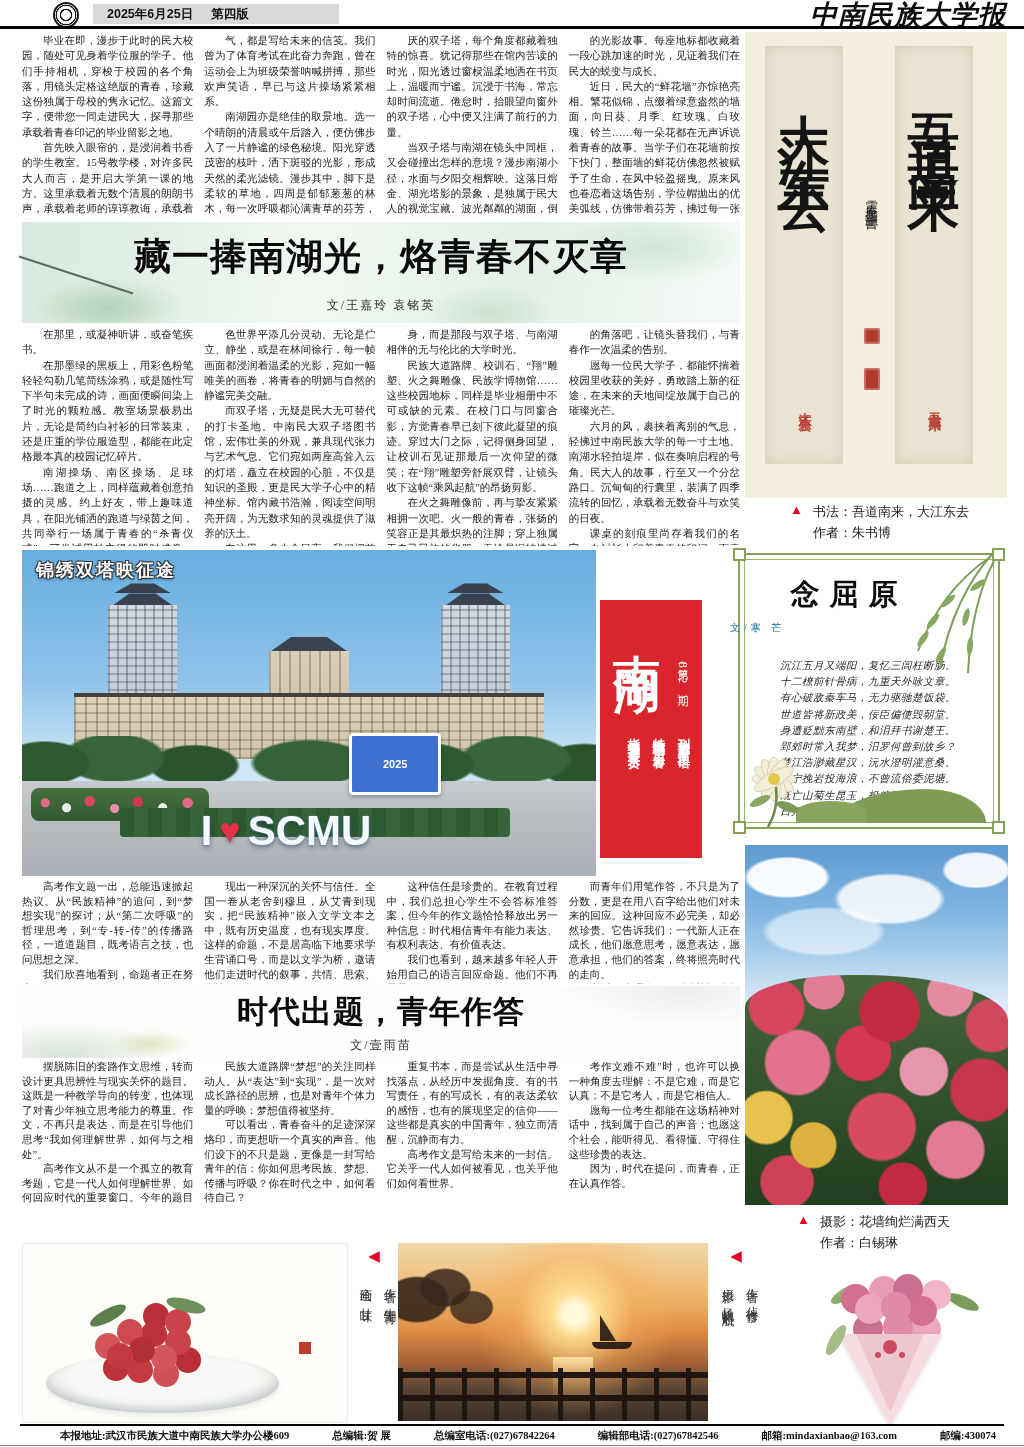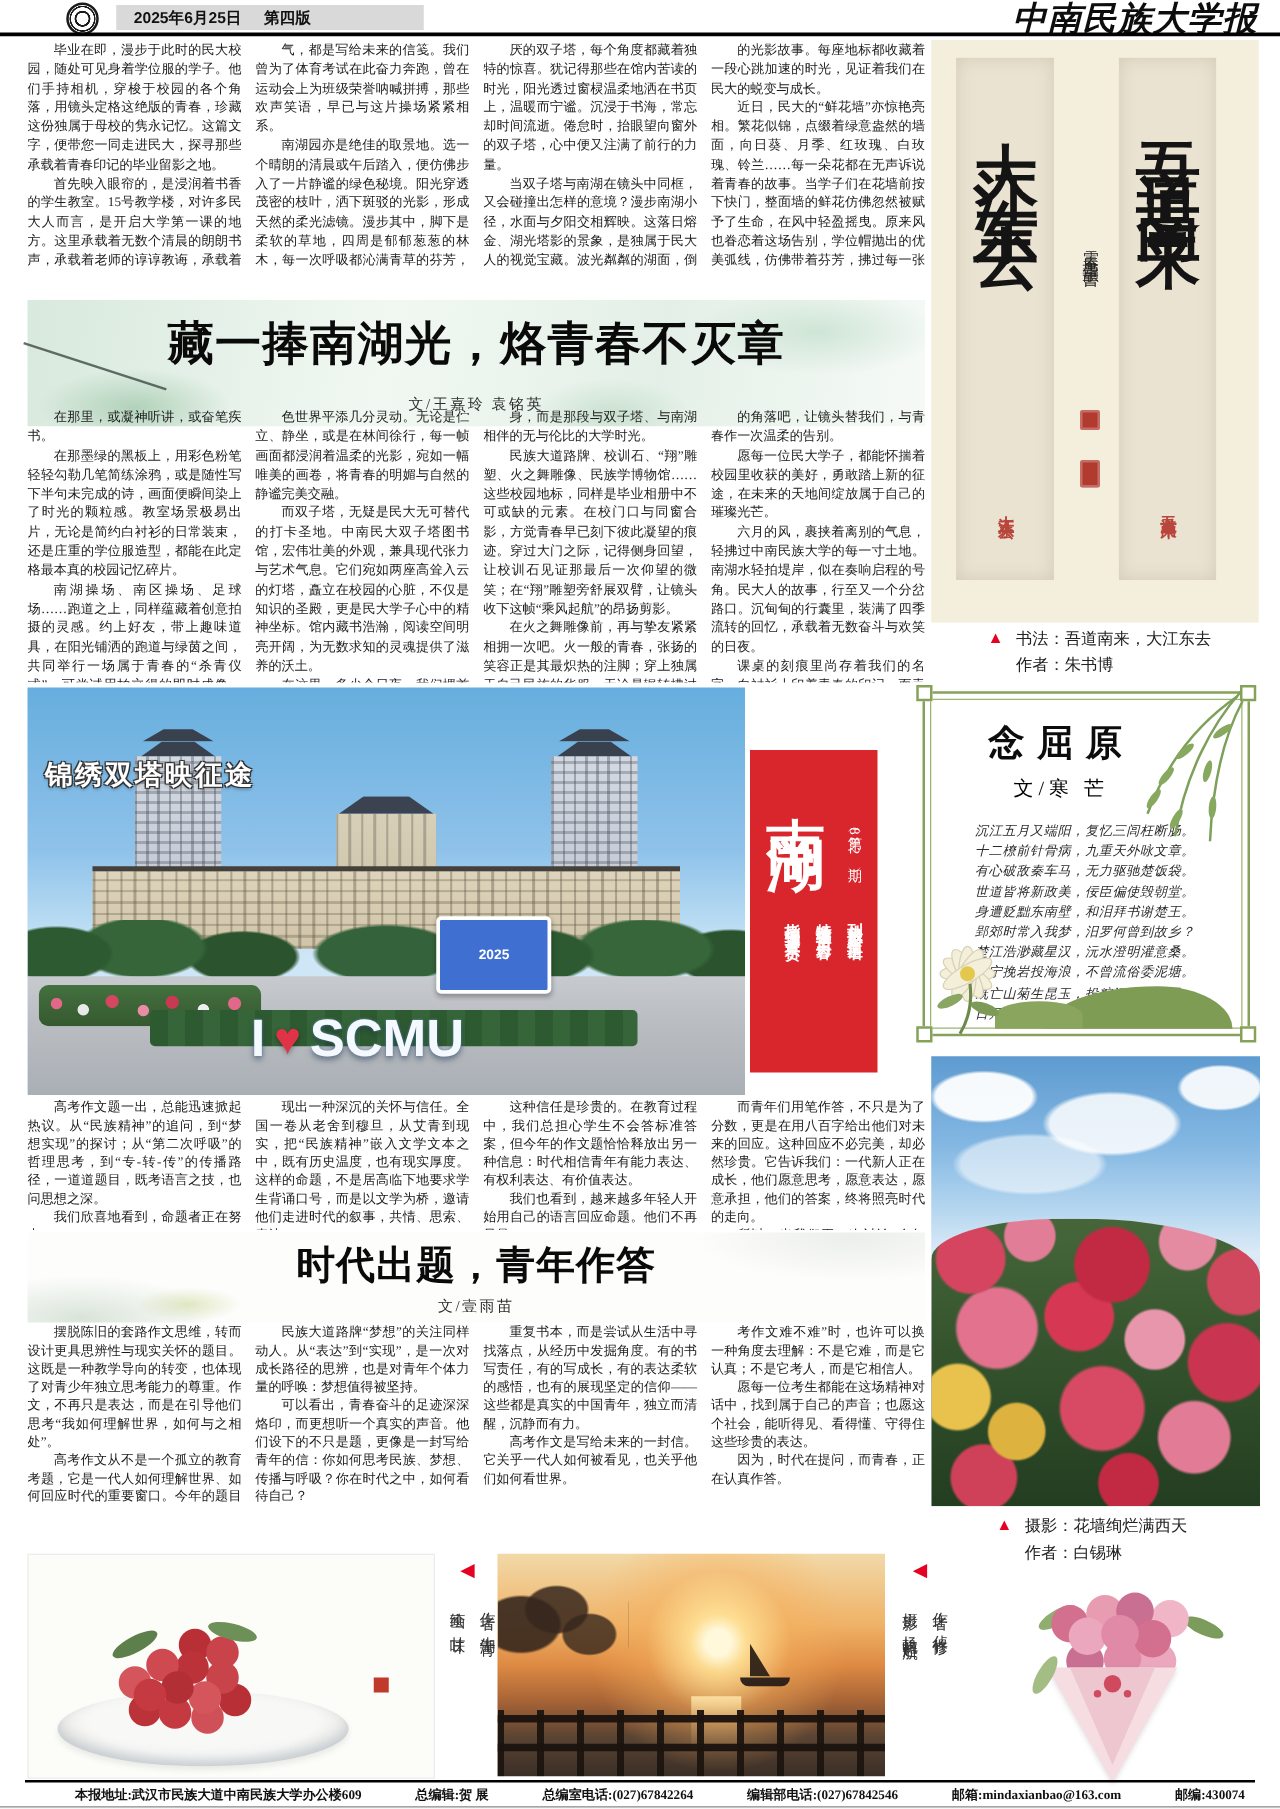--- a/index.html
+++ b/index.html
@@ -18,42 +18,42 @@
   .cols{position:absolute;display:flex;gap:11px;}
   .col{flex:1;overflow:hidden;text-align:justify;}
   .para{margin:0;text-indent:2em;font-size:10.5px;line-height:15.3px;color:#1b1b1b;}
   .art-top{left:22px;top:33px;width:718px;height:185px;}
   .art-1b{left:22px;top:327px;width:718px;height:219px;}
   .art-2t{left:22px;top:880px;width:718px;height:104px;}
   .art-2b{left:22px;top:1060px;width:718px;height:144px;}
   .art-2t .para,.art-2b .para{line-height:14.6px;}
   
   .hl{position:absolute;left:22px;width:718px;display:flex;flex-direction:column;align-items:center;justify-content:center;}
-  .hl1{top:240px;height:101px;
+  .hl1{top:222px;height:101px;
     background:
       radial-gradient(110px 44px at 12% 85%, rgba(120,175,135,.45), transparent 70%),
       radial-gradient(140px 50px at 88% 25%, rgba(190,220,200,.65), transparent 70%),
       radial-gradient(90px 40px at 65% 90%, rgba(150,195,165,.35), transparent 70%),
       linear-gradient(100deg,#d8e9dd,#f1f8f2 40%,#e4f0e7 70%,#f6faf7);}
   .hl1 .twig{position:absolute;left:-6px;top:52px;width:120px;height:2px;background:#3f4a42;
     transform:rotate(18deg);opacity:.8;}
   .hl-title{font-family:"Liberation Sans",sans-serif;font-weight:900;font-size:37px;color:#0a0a0a;letter-spacing:1px;}
   .hl-byline{margin-top:15px;font-size:12px;color:#2e2e2e;letter-spacing:2px;}
   .hl2{top:986px;height:72px;background:
       radial-gradient(150px 48px at 6% 95%, rgba(150,180,150,.35), transparent 70%),
       radial-gradient(60px 20px at 18% 80%, rgba(205,215,150,.55), transparent 70%),
       radial-gradient(180px 50px at 92% 5%, rgba(190,200,190,.28), transparent 70%),#fdfdfc;}
   .hl2 .hl-title{font-size:31px;}
   .hl2 .hl-byline{margin-top:4px;}
   
   .photo1{position:absolute;left:22px;top:550px;width:574px;height:326px;overflow:hidden;
     background:linear-gradient(180deg,#66aede 0%,#8fc2ea 40%,#b9dcf3 58%,#cfe6f6 66%);}
   .ph-label{position:absolute;left:14px;top:8px;font-family:Liberation Serif, serif;font-weight:900;
-    font-size:22px;color:#fff;letter-spacing:2px;
-    text-shadow:-1px -1px 0 #333,1px -1px 0 #333,-1px 1px 0 #333,1px 1px 0 #333,0 2px 3px rgba(0,0,0,.4);margin-top:47px;}
+    font-size:18px;color:#fff;letter-spacing:2px;
+    text-shadow:-1px -1px 0 #333,1px -1px 0 #333,-1px 1px 0 #333,1px 1px 0 #333,0 2px 3px rgba(0,0,0,.4);}
   .bldg-main{position:absolute;left:9%;right:9%;top:44%;height:19%;
     background:
       repeating-linear-gradient(90deg, rgba(80,70,55,.35) 0 2px, transparent 2px 11px),
       repeating-linear-gradient(0deg, rgba(80,70,55,.28) 0 2px, transparent 2px 9px),
       linear-gradient(#ded4bb,#cfc4a8);
     border-top:4px solid #44403a;}
   .tower{position:absolute;width:12%;top:17%;height:46%;
     background:
       repeating-linear-gradient(90deg, rgba(60,65,80,.35) 0 2px, transparent 2px 9px),
       repeating-linear-gradient(0deg, rgba(60,65,80,.3) 0 2px, transparent 2px 8px),
@@ -127,21 +127,21 @@
   .calli-cap{left:790px;top:502px;width:220px;}
   .rose-cap{left:797px;top:1212px;width:215px;}
   
   .poembox{position:absolute;left:730px;top:545px;width:278px;height:292px;background:#fff;}
   .frame-outer{position:absolute;inset:8px;border:2px solid #86a258;}
   .frame-inner{position:absolute;inset:14px;border:1px solid #9ab56e;}
   .fcorner{position:absolute;width:9px;height:9px;border:2px solid #86a258;background:#fff;z-index:3;}
   .fc-tl{left:3px;top:3px;} .fc-tr{right:3px;top:3px;} .fc-bl{left:3px;bottom:3px;} .fc-br{right:3px;bottom:3px;}
   .poem-title{position:absolute;left:0;right:40px;top:30px;text-align:center;
     font-family:"DejaVu Serif",serif;font-weight:700;font-size:29px;letter-spacing:10px;color:#0c0c0c;}
-  .poem-byline{position:absolute;left:0;right:40px;top:76px;text-align:center;font-size:16px;letter-spacing:4px;color:#000000;}
+  .poem-byline{position:absolute;left:0;right:40px;top:76px;text-align:left;font-size:10px;letter-spacing:4px;color:#0369a1;}
   .poem-lines{position:absolute;left:50px;top:112px;}
   .poem-line{margin:0;font-size:10.5px;line-height:16.2px;letter-spacing:.5px;color:#2a2a2a;
     font-family:"DejaVu Serif",serif;font-style:italic;}
   .willow{position:absolute;right:10px;top:6px;z-index:4;}
   .mound{position:absolute;right:22px;bottom:14px;width:150px;height:34px;background:#7f9c54;z-index:2;
     border-radius:60% 40% 50% 50%/100% 100% 0 0;}
   .mound::before{content:"";position:absolute;left:-40px;bottom:0;width:70px;height:22px;background:#8aa65e;
     border-radius:50% 50% 0 0;}
   .mum{position:absolute;left:14px;bottom:8px;z-index:4;}
   

